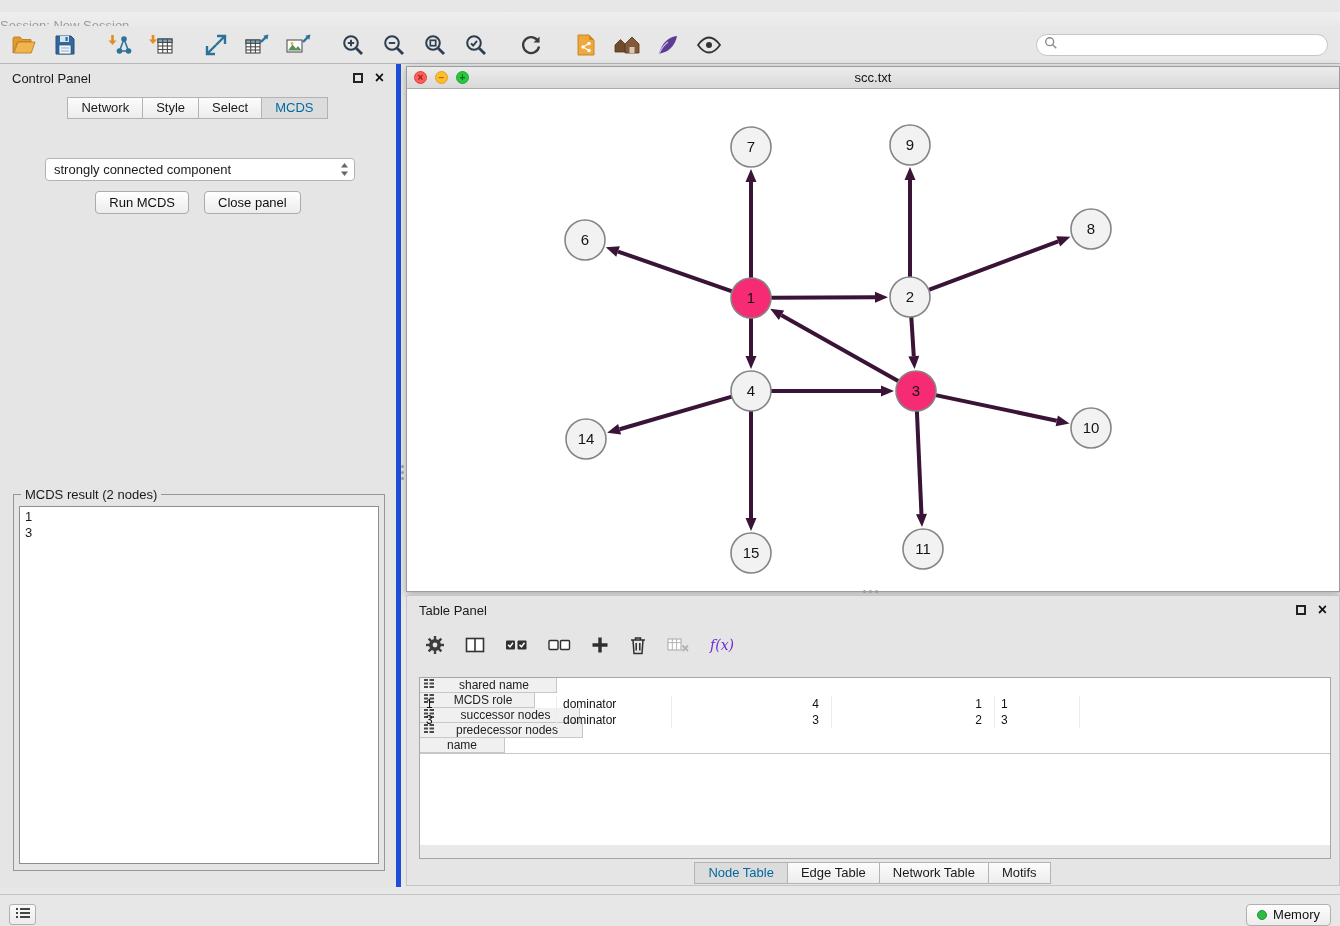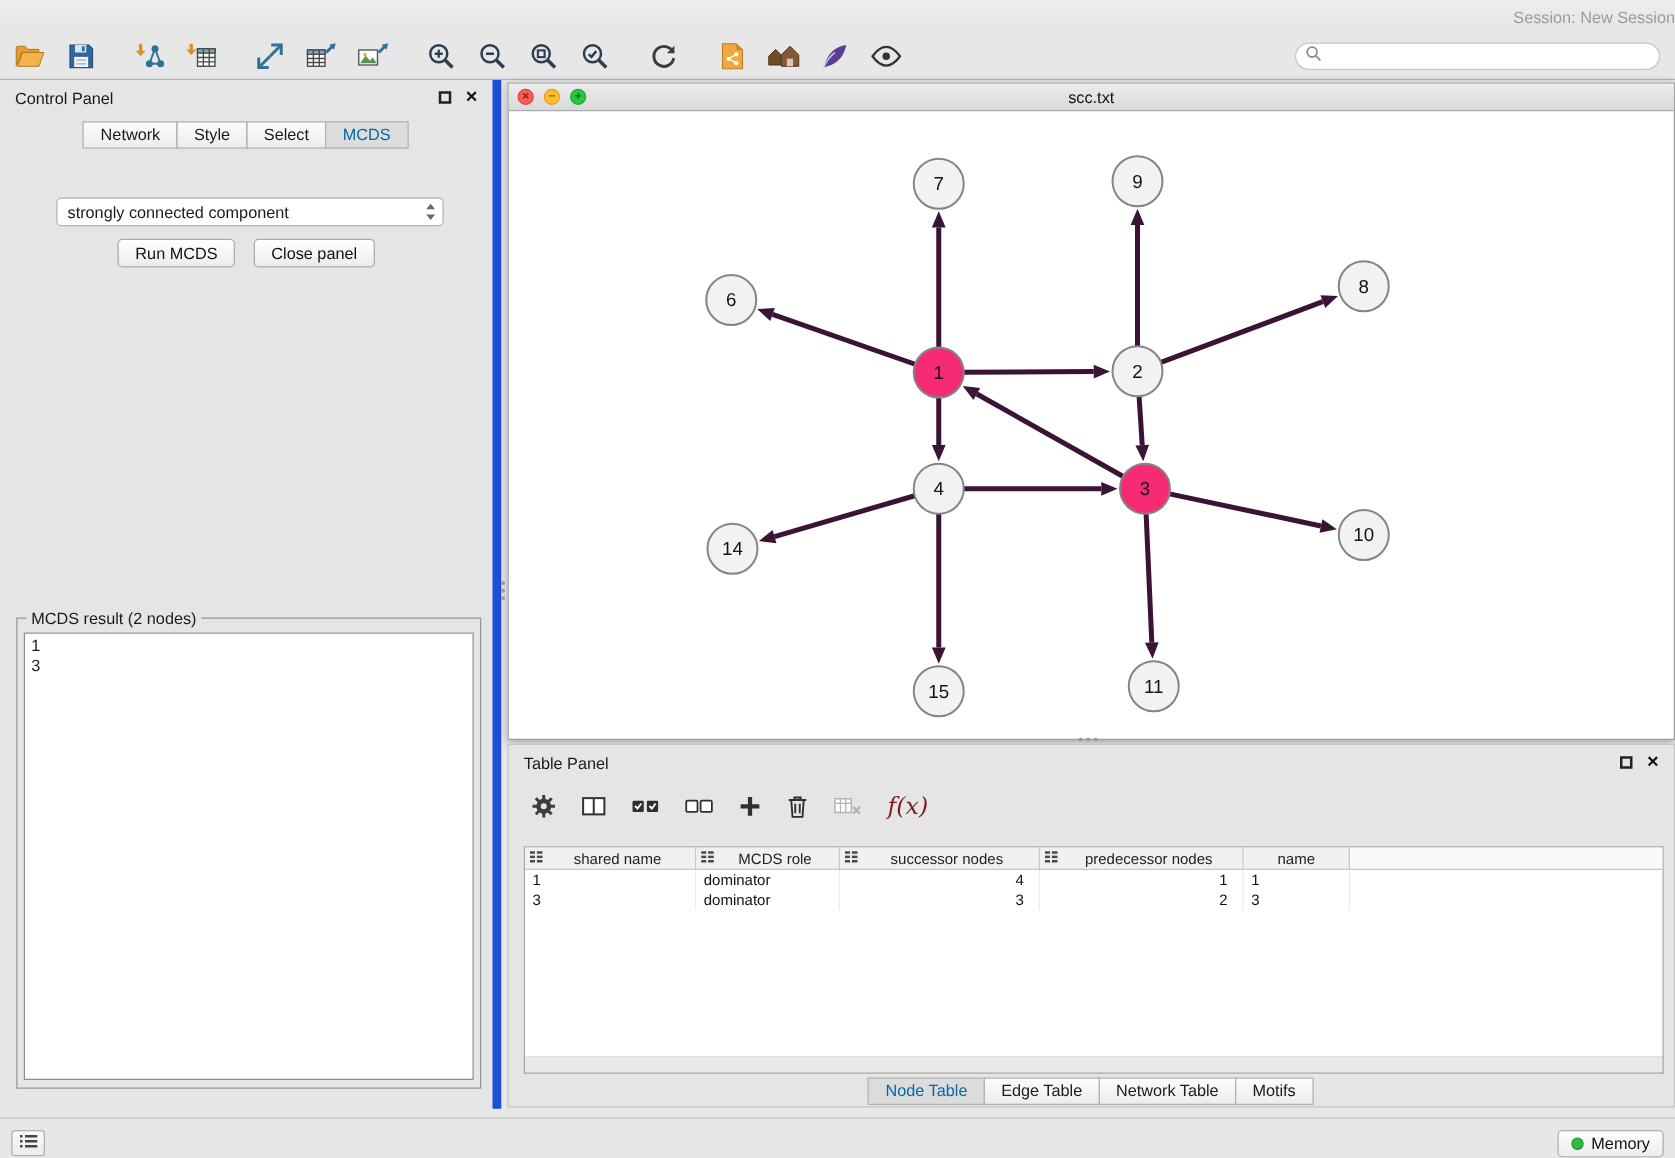--- a/index.html
+++ b/index.html
@@ -1,30 +1,30 @@
 <!DOCTYPE html>
 <html><head>
 <meta charset="utf-8">
 <style>
 *{margin:0;padding:0;box-sizing:border-box;}
 html,body{width:1340px;height:926px;}
 body{font-family:"Liberation Sans","DejaVu Sans",sans-serif;background:#e7e7e7;position:relative;overflow:hidden;font-size:13px;color:#1a1a1a;}
 
 
-.titlebar{position:absolute;left:0;top:0;width:100%;height:26px;background:linear-gradient(#efefef,#e3e3e3);display:flex;align-items:center;justify-content:flex-end;font-size:13px;color:#9b9b9b;}
+.titlebar{position:absolute;left:0;top:12px;width:100%;height:26px;background:linear-gradient(#efefef,#e3e3e3);display:flex;align-items:center;justify-content:flex-start;font-size:13px;color:#9b9b9b;}
 
 
 .toolbar{position:absolute;left:0;top:26px;width:100%;height:38px;display:flex;align-items:center;padding:0 10px;border-bottom:1px solid #b6b6b6;background:#e7e7e7;}
 .tb-group{display:flex;align-items:center;gap:13px;margin-right:27px;}
 .tb-icon{width:28px;height:28px;display:flex;align-items:center;justify-content:center;cursor:default;}
 .search-box{margin-left:auto;margin-right:2px;width:292px;height:22px;background:#fff;border:1px solid #c6c6c6;border-radius:12px;display:flex;align-items:center;padding:0 7px;gap:5px;}
 .search-box input{border:none;outline:none;flex:1;font-size:12px;font-family:inherit;background:transparent;color:#333;}
 
 
-.control-panel{position:absolute;left:0;top:64px;width:401px;height:823px;background:#e5e5e5;border-right:7px solid #1d4ed8;}
+.control-panel{position:absolute;left:0;top:64px;width:401px;height:823px;background:#e5e5e5;border-right:5px solid #1d4ed8;}
 .panel-header{position:absolute;left:0;top:0;width:100%;height:28px;display:flex;align-items:center;padding:0 12px;}
 .panel-title{font-size:13px;color:#1a1a1a;}
 .win-icons{margin-left:auto;display:flex;align-items:center;gap:12px;}
 .float-ic{width:10px;height:10px;border:2px solid #222;display:inline-block;}
 .close-x{font-size:16px;font-weight:bold;color:#111;line-height:1;}
 .tab-bar{position:absolute;top:33px;left:0;width:100%;display:flex;justify-content:center;}
 .tab{border:1px solid #b3b3b3;background:linear-gradient(#fcfcfc,#ececec);padding:2px 13px 3px;font-size:13px;margin-left:-1px;color:#1a1a1a;white-space:nowrap;}
 .tab.active{background:#dcdcdc;color:#0369a1;}
 .opt-label{position:absolute;top:73px;left:0;width:100%;text-align:center;font-size:13px;}
 .dropdown{position:absolute;top:94px;left:45px;width:310px;height:23px;background:#fff;border:1px solid #b3b3b3;border-radius:4px;display:flex;align-items:center;padding:0 5px 0 8px;font-size:13px;}
@@ -47,23 +47,23 @@
 
 
 .v-grip{position:absolute;left:399px;top:455px;width:7px;height:34px;display:flex;flex-direction:column;align-items:center;justify-content:center;gap:3px;}
 .h-grip{position:absolute;left:854px;top:587px;width:32px;height:8px;display:flex;align-items:center;justify-content:center;gap:3px;}
 .v-grip i,.h-grip i{width:3px;height:3px;border-radius:50%;background:#9a9a9a;display:block;}
 
 
 .table-panel{position:absolute;left:406px;top:595px;width:934px;height:291px;background:#e5e5e5;border:1px solid #c5c5c5;}
 .table-toolbar{position:absolute;top:28px;left:18px;height:42px;display:flex;align-items:center;gap:20px;}
 .tt-icon{display:flex;align-items:center;justify-content:center;}
-.fx{font-family:"DejaVu Serif","Liberation Serif",serif;font-style:italic;font-size:19px;color:#7f1d1d;}
+.fx{font-family:"DejaVu Serif","Liberation Serif",serif;font-style:italic;font-size:14px;color:#6d28d9;}
 .data-table{position:absolute;left:12px;top:81px;width:912px;height:169px;background:#fff;border:1px solid #a6a6a6;overflow:hidden;}
-.thead{display:flex;height:18px;}
+.thead{display:flex;height:18px;flex-direction:column;}
 .hcell{display:flex;align-items:center;background:#f0f0f0;border-right:1px solid #c7c7c7;border-bottom:1px solid #c7c7c7;padding:0 3px;font-size:12px;color:#222;white-space:nowrap;}
 .hlabel{margin:0 auto;}
 .c0{width:137px;}.c1{width:115px;}.c2{width:160px;}.c3{width:163px;}.c4{width:85px;}
 .cf{flex:1;border-right:none;}
 .thead .cf{background:#fafafa;border-bottom:1px solid #c7c7c7;}
 .trow{display:flex;height:16px;line-height:16px;font-size:12px;color:#111;}
 .tcell{border-right:1px solid #ececec;padding:0 6px;overflow:hidden;white-space:nowrap;}
 .tcell.ar{text-align:right;padding-right:12px;}
 .trow .cf{border-right:none;}
 .table-hscroll{position:absolute;left:12px;top:249px;width:912px;height:14px;background:#e9e9e9;border:1px solid #a6a6a6;border-top:none;}

